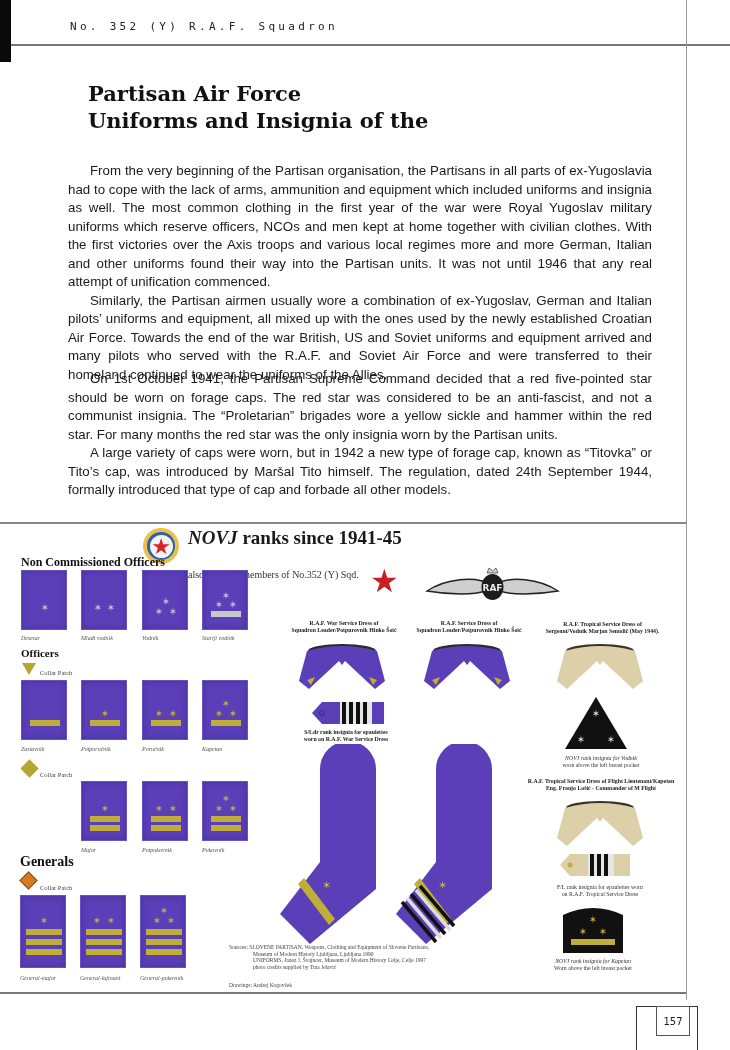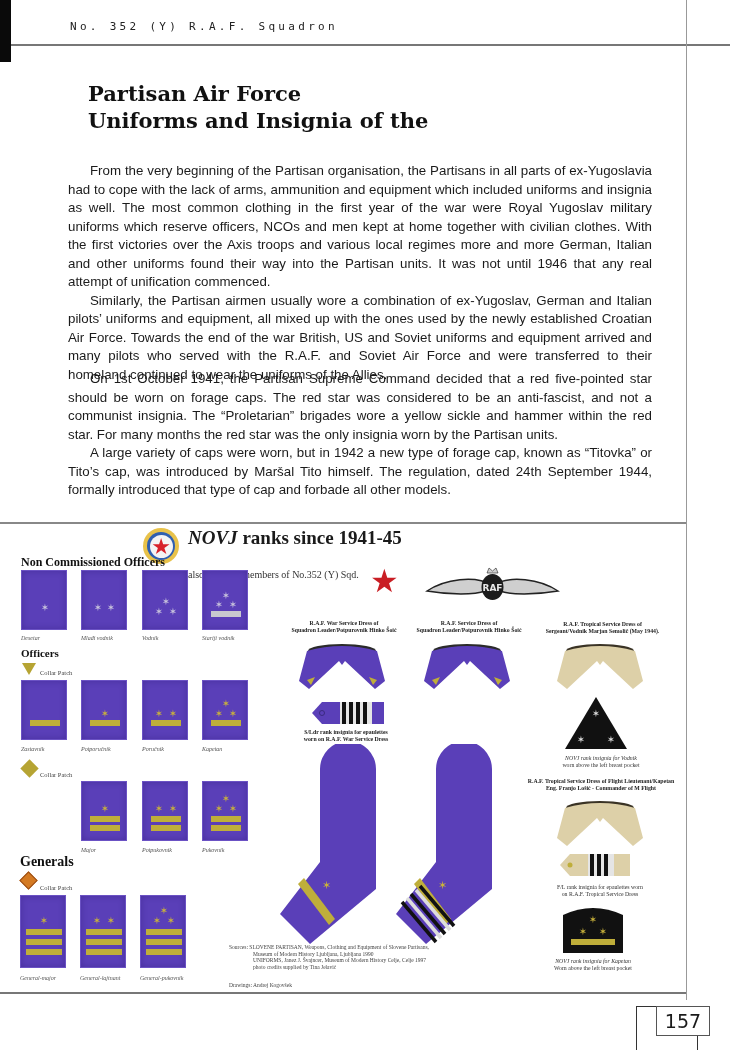--- a/index.html
+++ b/index.html
@@ -63,21 +63,21 @@
   .collar { width: 90px; height: 50px; }
 
   .sleeve { width: 110px; height: 200px; }
 
   .sources { left: 229px; top: 944px; width: 240px; font-family: "Liberation Serif", serif; font-size: 5.5px; line-height: 6.6px; color: #444; }
   .drawings { left: 229px; top: 982px; font-family: "Liberation Serif", serif; font-size: 5.5px; color: #444; }
 
   .bottom-rule { left: 0; top: 992px; width: 686px; height: 2px; background: #777; }
 
   .page-box-outer { left: 636px; top: 1006px; width: 62px; height: 44px; border: 1px solid #333; border-bottom: none; }
-  .page-box { left: 656px; top: 1006px; width: 54px; height: 30px; border: 1px solid #555; font-family: "DejaVu Sans", sans-serif; font-size: 19px; display: flex; align-items: center; justify-content: center; background: #fff; }
+  .page-box { left: 656px; top: 1006px; width: 34px; height: 30px; border: 1px solid #555; font-family: "DejaVu Sans", sans-serif; font-size: 10px; display: flex; align-items: center; justify-content: center; background: #fff; }
 </style>
 </head>
 <body>
 
 <div class="abs header-black-tab"></div>
 <div class="abs running-head">No. 352 (Y) R.A.F. Squadron</div>
 <div class="abs header-rule"></div>
 <div class="abs right-vrule"></div>
 
 <div class="abs page-title">

